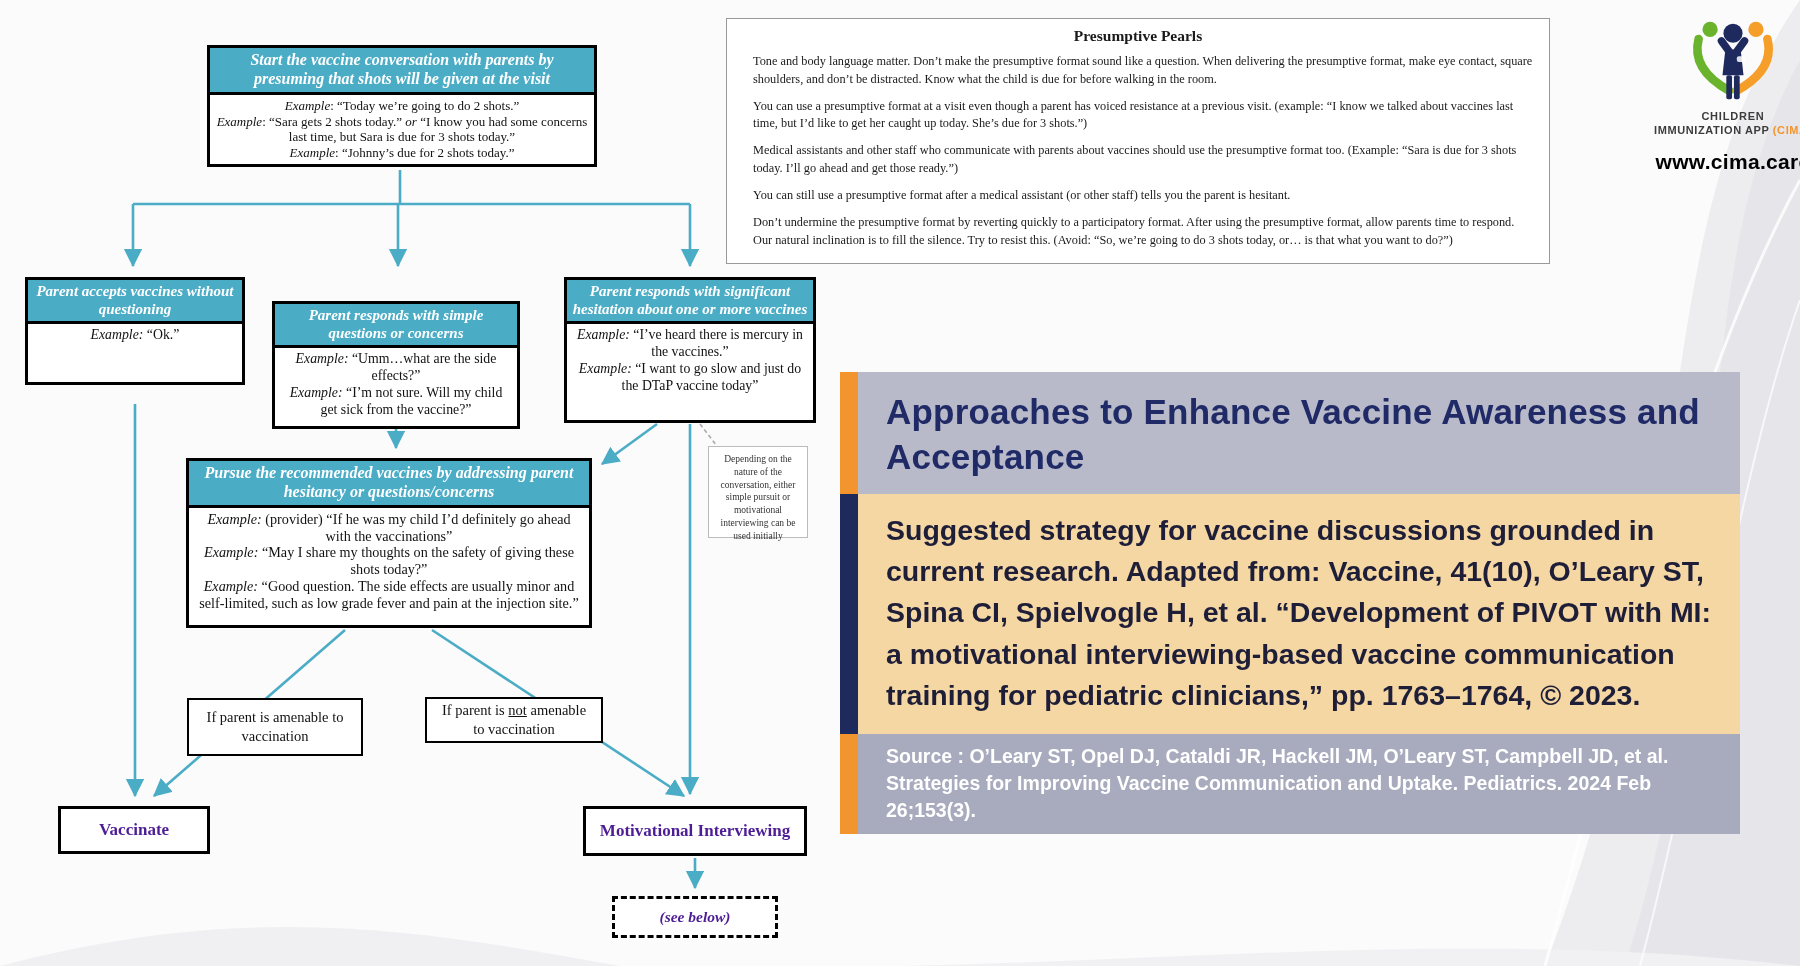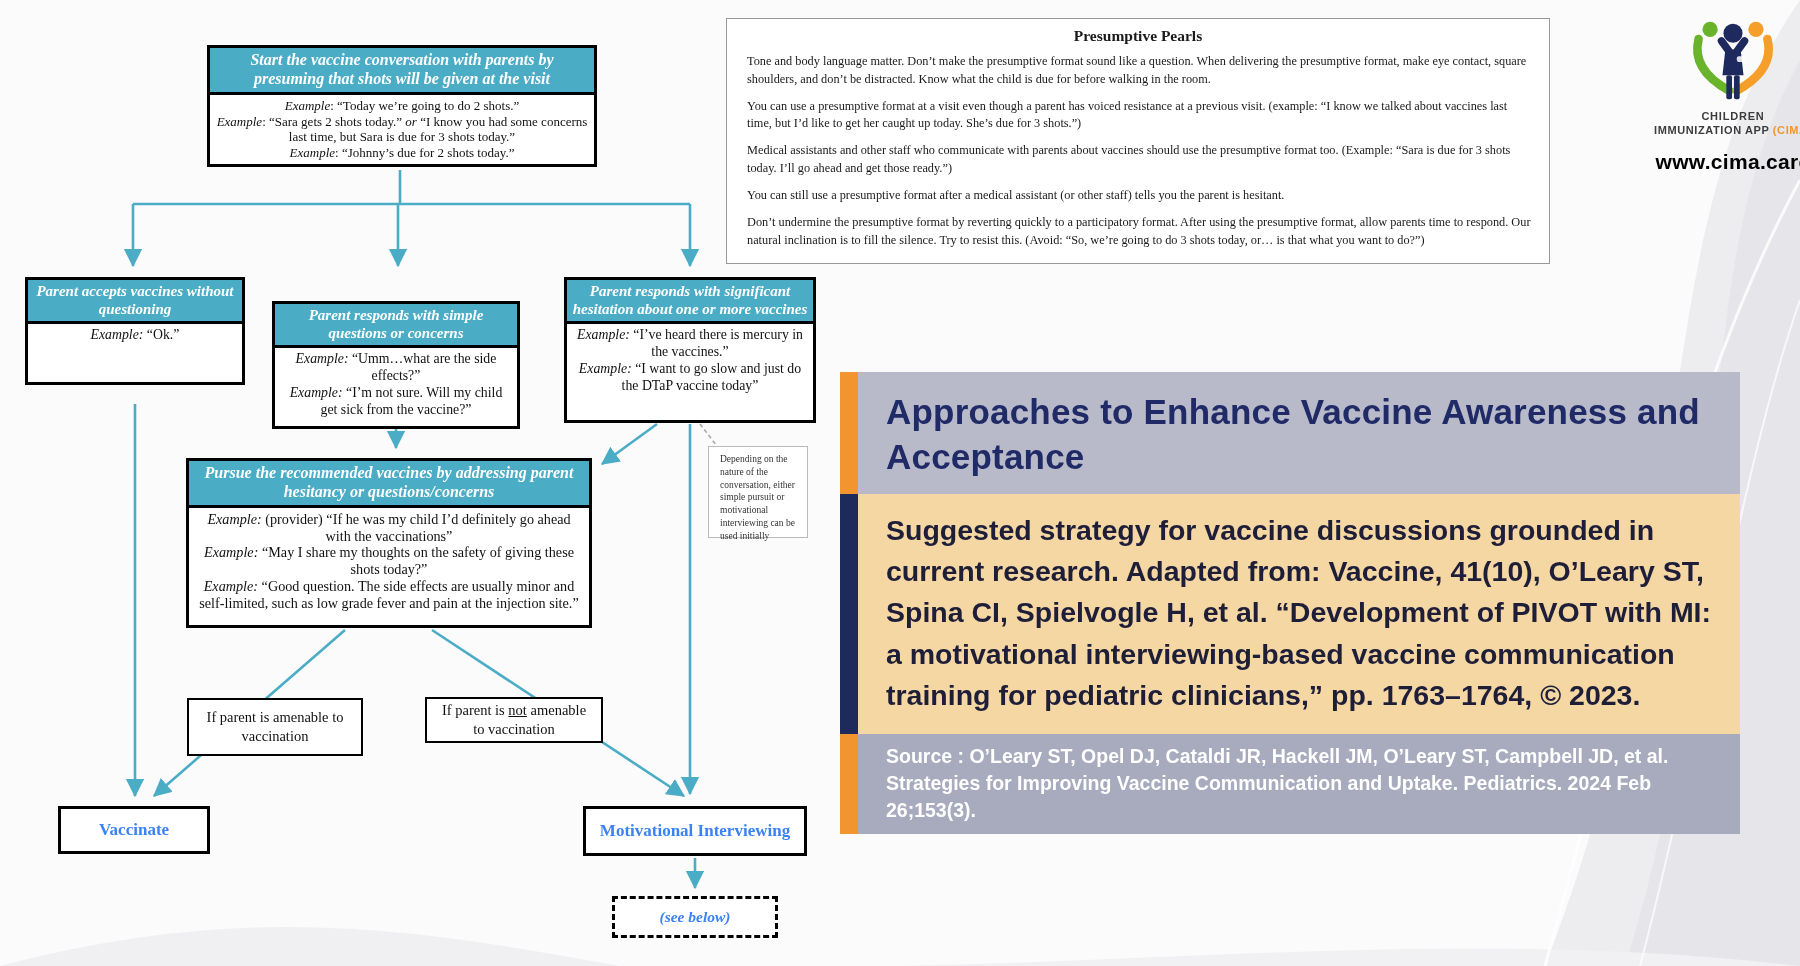--- a/index.html
+++ b/index.html
@@ -14,34 +14,34 @@
           font-family:"Liberation Serif","DejaVu Serif",serif;text-align:center;box-sizing:border-box;}
   .fc-head{background:#4BACC6;color:#fff;font-weight:bold;font-style:italic;
            border-bottom:3px solid #000;padding:3px 5px;line-height:1.18;}
   .fc-body{padding:3px 6px;color:#111;line-height:1.22;}
   .exp{font-style:italic;}
   .plain-box{position:absolute;background:#fff;border:2.5px solid #000;z-index:2;box-sizing:border-box;
              font-family:"Liberation Serif","DejaVu Serif",serif;text-align:center;color:#111;
              display:flex;align-items:center;justify-content:center;line-height:1.3;}
   .u{text-decoration:underline;}
   .bold-box{position:absolute;background:#fff;border:3px solid #000;z-index:2;box-sizing:border-box;
-            font-family:"Liberation Serif","DejaVu Serif",serif;font-weight:bold;color:#3b82f6;
+            font-family:"Liberation Serif","DejaVu Serif",serif;font-weight:bold;color:#4c1d95;
             display:flex;align-items:center;justify-content:center;}
   #see-below{border:3px dashed #000;font-style:italic;}
   #note-box{position:absolute;left:708px;top:446px;width:100px;height:92px;z-index:2;
             background:#fff;border:1px solid #bbb;box-sizing:border-box;padding:6px 11px;
             font-family:"Liberation Serif","DejaVu Serif",serif;font-size:9.5px;line-height:1.35;
-            color:#333;text-align:left;}
+            color:#333;text-align:center;}
 
   
   #pearls{position:absolute;left:726px;top:18px;width:824px;height:246px;z-index:2;
           background:#fff;border:1px solid #999;box-sizing:border-box;padding:8px 14px 6px 14px;
           font-family:"Liberation Serif","DejaVu Serif",serif;color:#1a1a1a;}
   #pearls h3{margin:0 0 8px 0;text-align:center;font-size:15.5px;}
-  #pearls p{margin:0 0 9px 6px;font-size:12.3px;line-height:1.45;}
+  #pearls p{margin:0 0 9px 12px;font-size:12.3px;line-height:1.45;}
 
   
   #panel{position:absolute;left:840px;top:372px;width:900px;z-index:2;}
   .band{display:flex;}
   .bar{width:18px;flex:none;}
   #band-title .bar{background:#F2952F;}
   #band-title .content{background:#B8BAC9;padding:18px 20px 14px 28px;}
   #band-title .content h1{margin:0;color:#1F2A66;font-size:35px;line-height:1.28;letter-spacing:.2px;}
   #band-body .bar{background:#1F2A5C;}
   #band-body .content{background:#F5D7A3;padding:16px 20px 18px 28px;}

